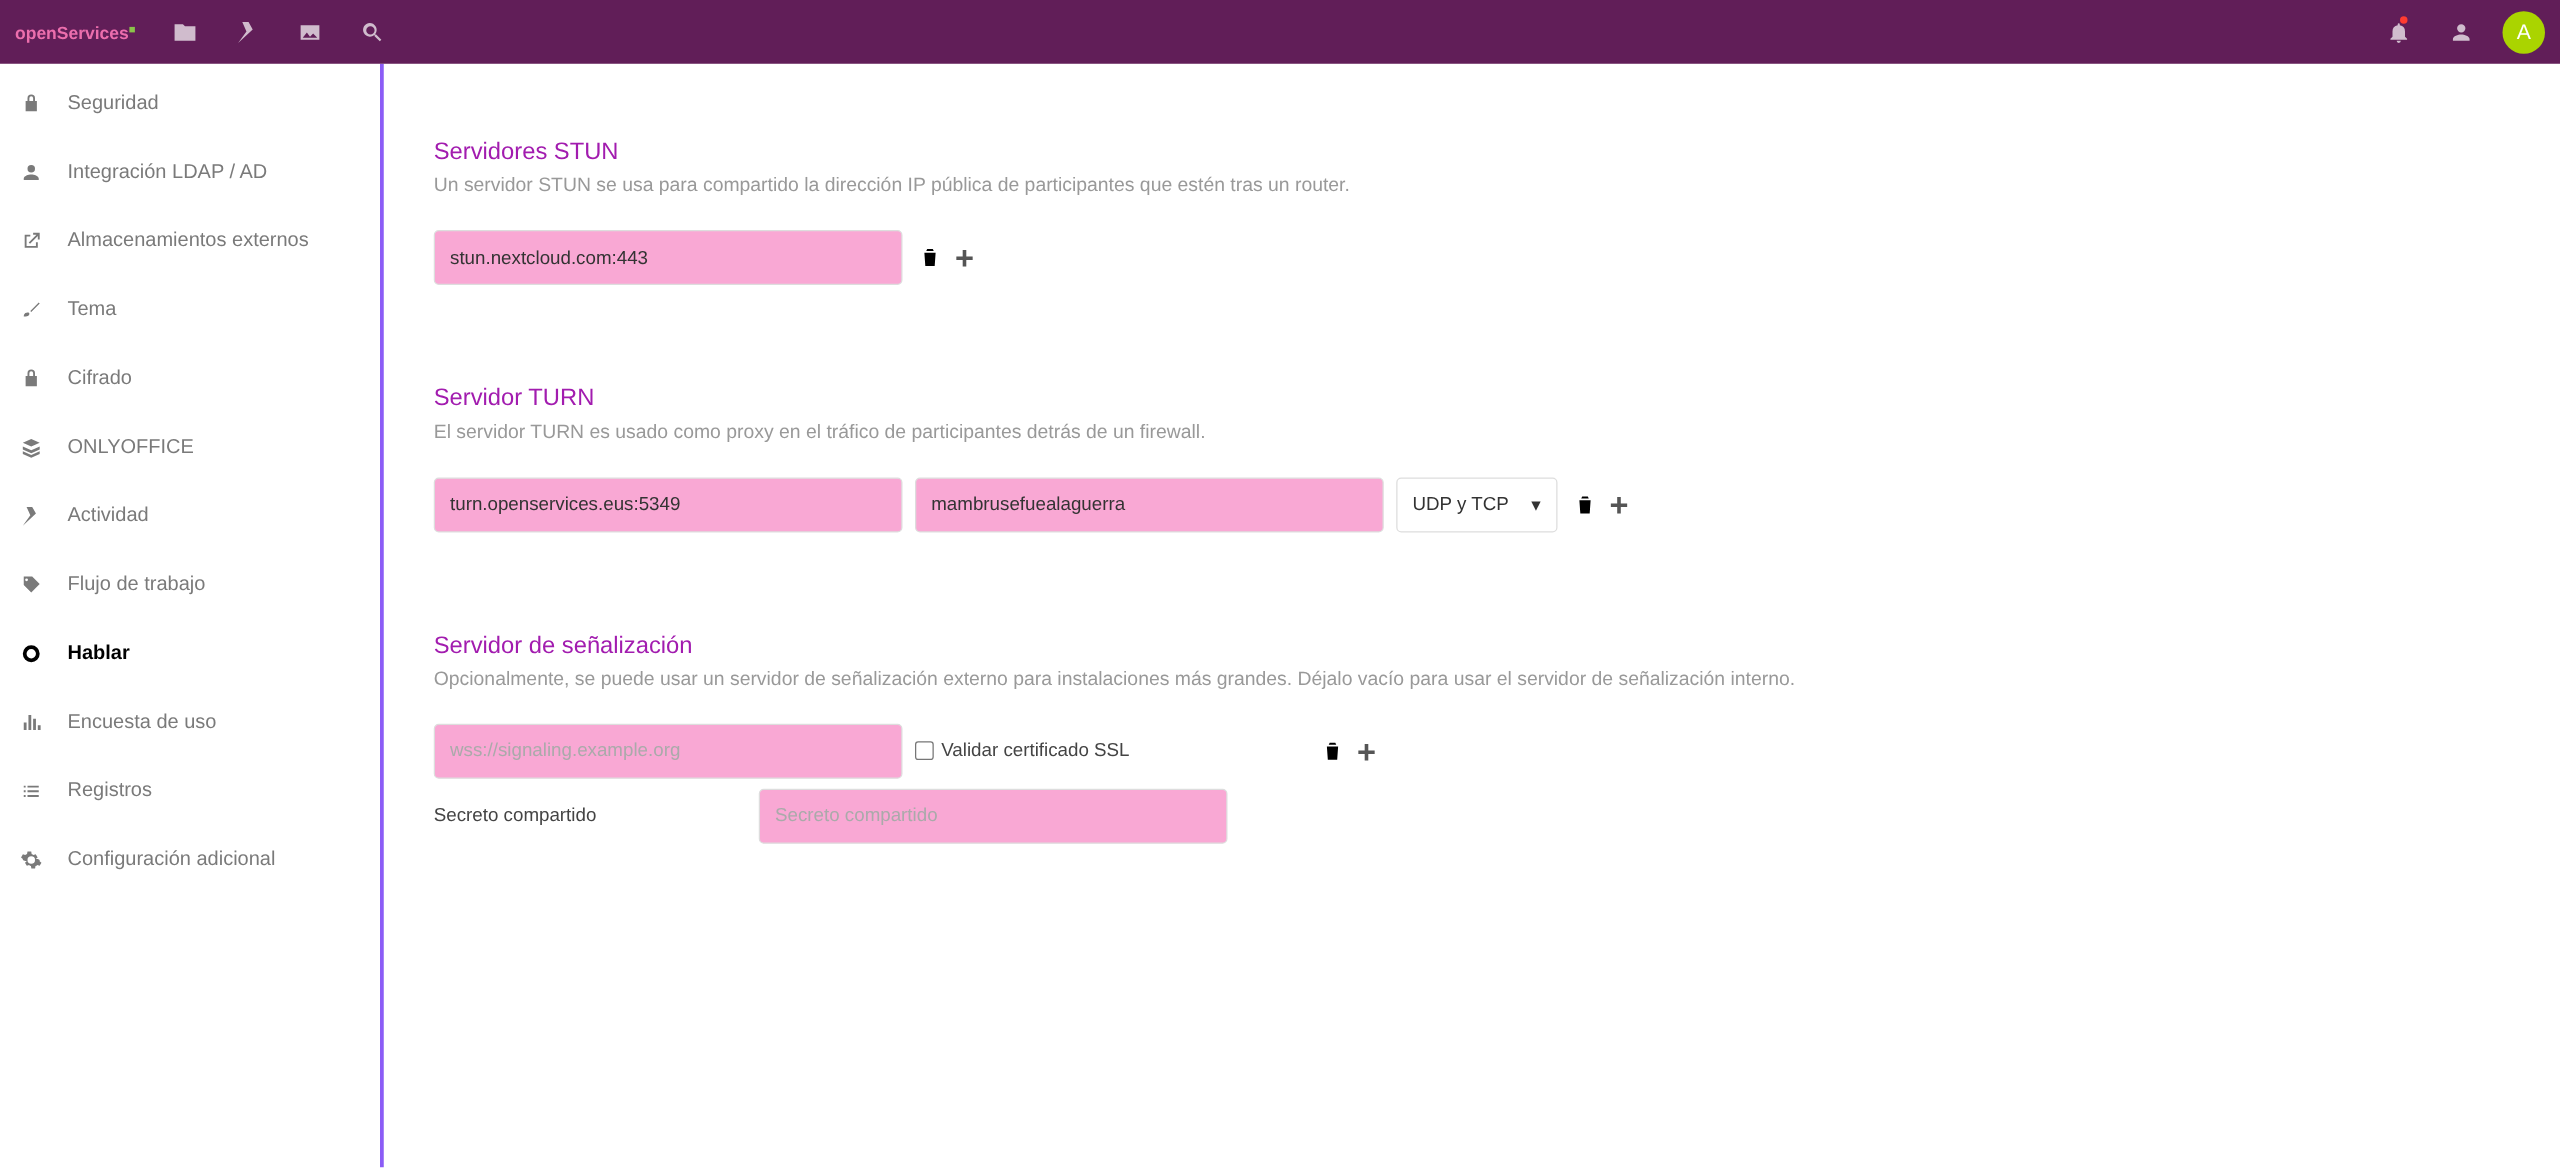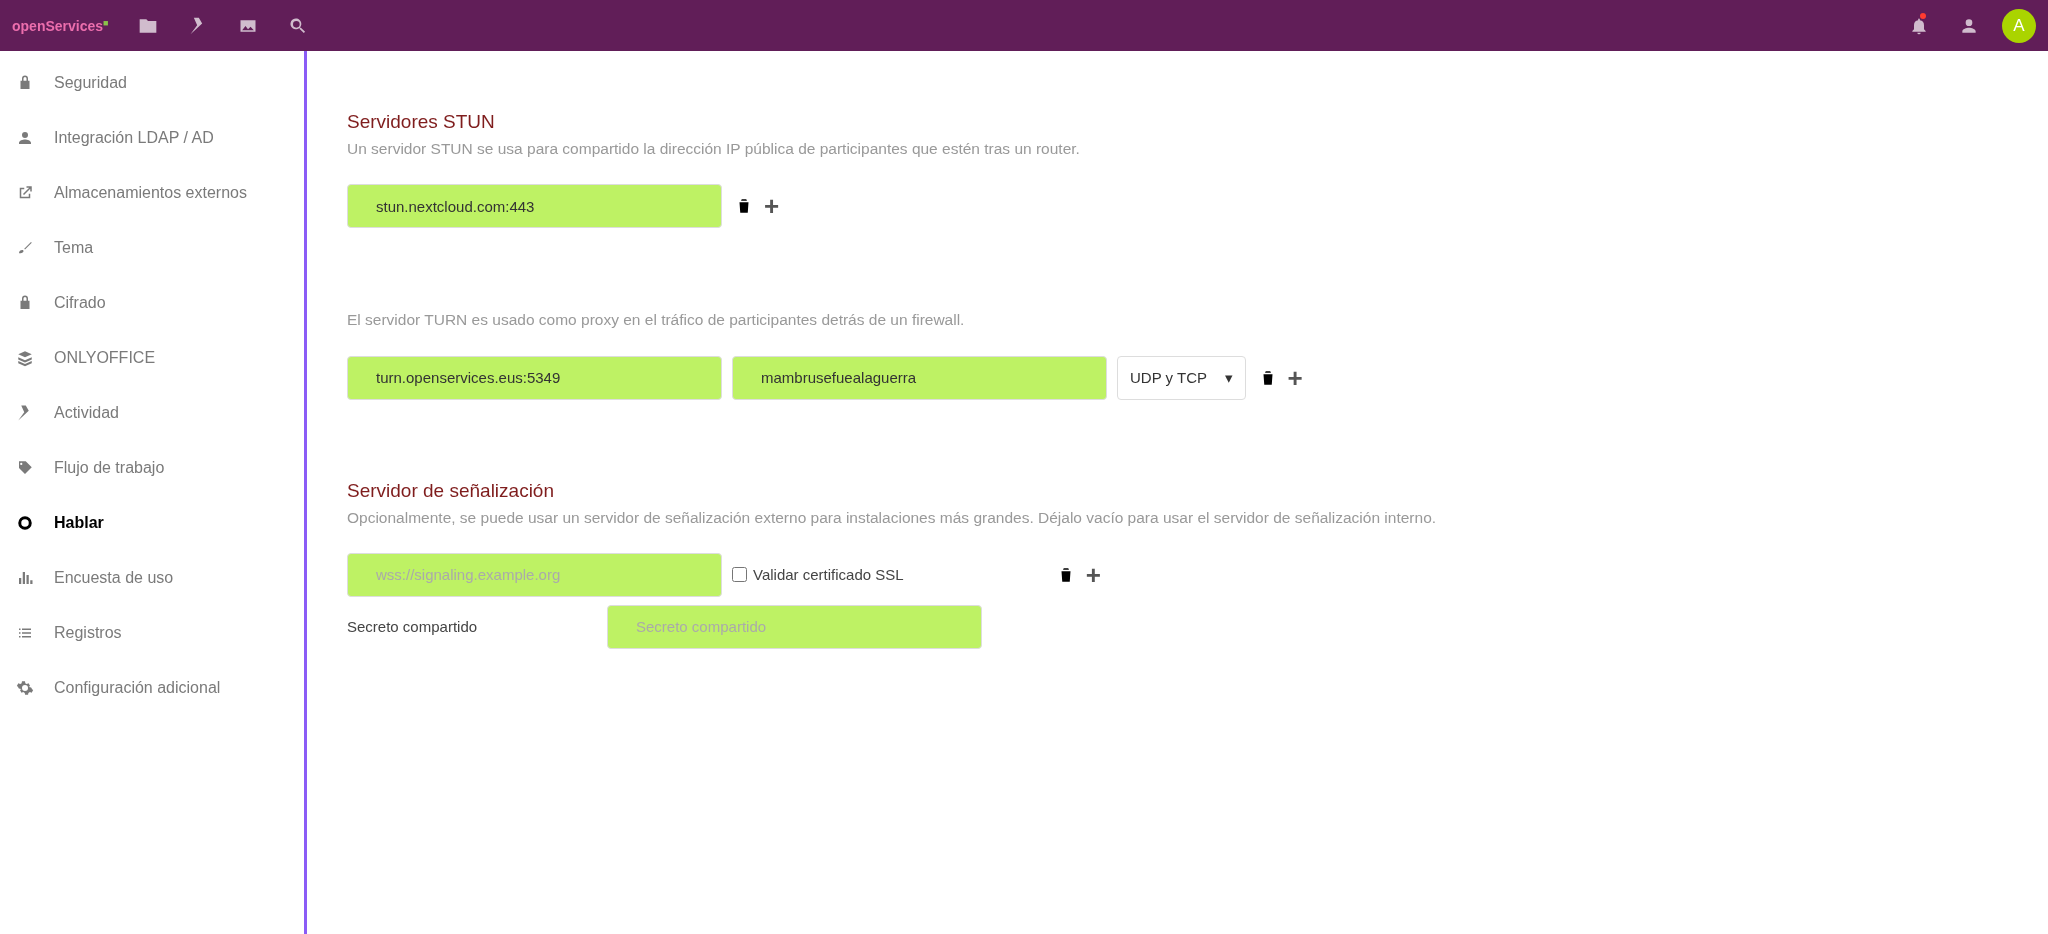--- a/index.html
+++ b/index.html
@@ -79,38 +79,38 @@
     .content {
       flex: 1;
       padding: 60px 0 0 40px;
       overflow-y: auto;
       max-width: 1260px;
     }
     .section { margin-bottom: 80px; }
     .section h3 {
       font-size: 19px;
       font-weight: 400;
-      color: #7f1d1d;
+      color: #a21caf;
       margin-bottom: 4px;
     }
     .section .desc {
       font-size: 15.5px;
       color: #999;
       margin-bottom: 24px;
       line-height: 1.5;
     }
     .row { display: flex; align-items: center; gap: 10px; margin-bottom: 8px; }
     .textin {
       height: 44px;
       border: 1px solid #ddd;
       border-radius: 4px;
-      padding: 0 28px;
+      padding: 0 12px;
       font-size: 15px;
       color: #333;
-      background: #bef264;
+      background: #f9a8d4;
     }
     .textin::placeholder { color: #aaa; }
     .select-like {
       height: 44px;
       border: 1px solid #ddd;
       border-radius: 4px;
       padding: 0 12px;
       font-size: 15px;
       color: #333;
       background: #fff;
@@ -308,20 +308,21 @@
         <span class="iconbtn">
             <svg viewBox="0 0 24 24">
               <path d="M6 7h12l-1 14H7L6 7zm3-4h6l1 2H8l1-2z"></path>
             </svg>
           </span>
         <span class="plus">+</span>
       </div>
     </div>
 
     <div class="section">
+      <h3>Servidor TURN</h3>
       <div class="desc">El servidor TURN es usado como proxy en el tráfico de participantes detrás de un firewall.</div>
       <div class="row">
         <input class="textin" style="width: 375px;" value="turn.openservices.eus:5349">
         <input class="textin" style="width: 375px;" value="mambrusefuealaguerra">
         <div class="select-like">
           <span>UDP y TCP</span>
           <span>▾</span>
         </div>
         <span class="iconbtn">
             <svg viewBox="0 0 24 24">

